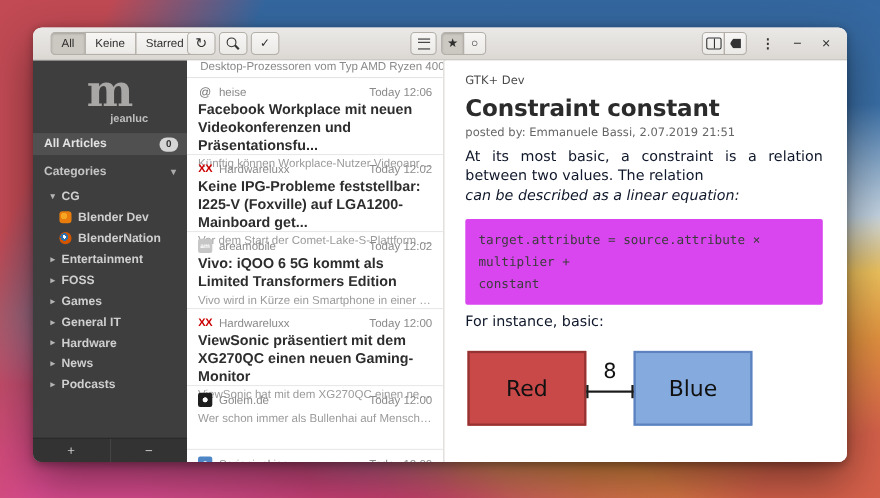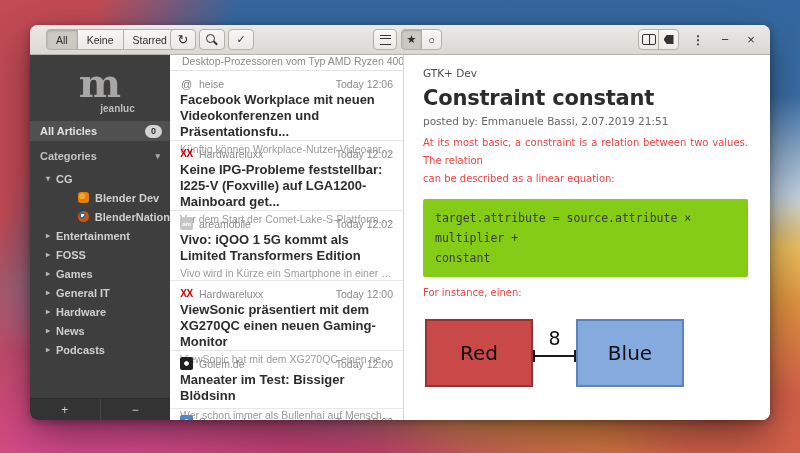--- a/index.html
+++ b/index.html
@@ -59,21 +59,21 @@
   .allrow{position:absolute;left:0;right:0;top:66px;height:20px;background:#505050;display:flex;
     align-items:center;padding:0 8px 0 10px;font-size:11px;font-weight:bold;color:#e2e2e2;}
   .badge{margin-left:auto;background:#d5d5d5;color:#333;font-size:9px;font-weight:bold;
     border-radius:8px;padding:1px 6px;line-height:11px;}
   .catrow{position:absolute;left:0;right:0;top:92px;height:18px;display:flex;align-items:center;
     padding:0 10px;font-size:11px;font-weight:bold;color:#c4c4c4;}
   .catrow .car{margin-left:auto;font-size:9px;color:#aaa;}
   .tree{position:absolute;left:0;right:0;top:114px;}
   .trow{height:19px;display:flex;align-items:center;font-size:11px;font-weight:bold;color:#cfcfcf;}
   .trow .car{width:10px;margin-left:16px;font-size:8px;color:#b5b5b5;}
-  .trow.child{padding-left:48px;}
+  .trow.child{padding-left:24px;}
   .fdot{width:11px;height:11px;border-radius:3px;margin-right:6px;}
   .fdot.blender{background:radial-gradient(circle at 38% 40%,#f5a623 0 3px,#e87d0d 3px);}
   .fdot.bnation{background:radial-gradient(circle at 40% 40%,#fff 0 1.5px,#2d6da8 1.5px 3.5px,#d45500 3.5px);border-radius:50%;}
   .sfoot{position:absolute;left:0;right:0;bottom:0;height:21px;background:#333;display:flex;border-top:1px solid #2a2a2a;}
   .sfoot .half{flex:1;display:flex;align-items:center;justify-content:center;color:#ccc;
     font-size:12px;border-right:1px solid #444;}
   .sfoot .half:last-child{border-right:none;}
 
   
   .list{position:absolute;left:140px;top:0;bottom:0;width:234px;background:#fff;
@@ -92,23 +92,23 @@
   .ititle{font-size:13px;font-weight:600;color:#2d2d2d;line-height:16px;margin-top:2px;}
   .isum{font-size:10.5px;color:#9b9b9b;margin-top:3px;white-space:nowrap;overflow:hidden;text-overflow:ellipsis;}
 
   
   .article{position:absolute;left:375px;top:0;right:0;bottom:0;background:#fff;
     padding:12px 22px 0 18px;box-sizing:border-box;font-family:"DejaVu Sans",sans-serif;overflow:hidden;}
   .feedlbl{font-size:10.5px;color:#4a4a4a;}
   .atitle{font-size:21px;font-weight:bold;color:#2b2b2b;margin:7px 0 5px 0;letter-spacing:-.2px;}
   .byline{font-size:10.5px;color:#666;}
   .h2{font-size:15px;color:#333;margin-top:15px;}
-  .p{font-size:10px;color:#ef4444;line-height:18px;margin-top:7px;}
+  .p{font-size:13px;color:#0f172a;line-height:18px;margin-top:7px;}
   .p.just{text-align:justify;}
-  .code{background:#84cc16;border-radius:2px;padding:9px 12px;margin-top:11px;
+  .code{background:#d946ef;border-radius:2px;padding:9px 12px;margin-top:11px;
     font-family:"DejaVu Sans Mono",monospace;font-size:11.5px;color:#3c3c3c;line-height:20px;}
   .diagram{margin-top:17px;display:flex;align-items:flex-start;}
   .dbox{width:104px;height:64px;display:flex;align-items:center;justify-content:center;
     font-size:20px;color:#111;box-sizing:content-box;}
   .dbox.red{background:#c94848;border:2px solid #963232;margin-left:2px;}
   .dbox.blue{background:#85abde;border:2px solid #5c83c0;}
   .conn{width:43px;height:68px;position:relative;}
   .cline{position:absolute;left:0;right:0;top:36px;height:2px;background:#1a1a1a;}
   .cline::before,.cline::after{content:"";position:absolute;width:2px;height:12px;background:#1a1a1a;top:-5px;}
   .cline::before{left:0;} .cline::after{right:0;}
@@ -260,64 +260,63 @@
         <div class="ititle">Keine IPG-Probleme feststellbar: I225-V (Foxville) auf LGA1200-Mainboard get...</div>
         <div class="isum">Vor dem Start der Comet-Lake-S-Plattform kam es i...</div>
       </div>
 
       <div class="item" style="height:70px;">
         <div class="ih">
           <span class="fi fi-am">am</span>
           <span>areamobile</span>
           <span class="time">Today 12:02</span>
         </div>
-        <div class="ititle">Vivo: iQOO 1 5G kommt als Limited Transformers Edition</div>
+        <div class="ititle">Vivo: iQOO 6 5G kommt als Limited Transformers Edition</div>
         <div class="isum">Vivo wird in Kürze ein Smartphone in einer limitierten...</div>
       </div>
 
       <div class="item" style="height:70px;">
         <div class="ih">
           <span class="fi fi-hwx">XX</span>
           <span>Hardwareluxx</span>
           <span class="time">Today 12:00</span>
         </div>
         <div class="ititle">ViewSonic präsentiert mit dem XG270QC einen neuen Gaming-Monitor</div>
         <div class="isum">ViewSonic hat mit dem XG270QC einen neuen Gamin...</div>
       </div>
 
       <div class="item" style="height:58px;">
         <div class="ih">
           <span class="fi fi-golem"></span>
           <span>Golem.de</span>
           <span class="time">Today 12:00</span>
         </div>
-        <div class="ititle">Maneater im Test: Bissiger Blödsinn</div>
         <div class="isum" style="margin-top:5px;">Wer schon immer als Bullenhai auf Menschenjagd ge...</div>
       </div>
 
       <div class="item" style="height:40px;border-bottom:none;">
         <div class="ih">
           <span class="fi fi-sj"></span>
           <span>Serienjunkies</span>
           <span class="time">Today 12:00</span>
         </div>
       </div>
     </div>
 
     <div class="article">
       <div class="feedlbl">GTK+ Dev</div>
       <div class="atitle">Constraint constant</div>
       <div class="byline">posted by: Emmanuele Bassi, 2.07.2019 21:51</div>
       <div class="p just">At its most basic, a constraint is a relation between two values. The relation</div>
-      <div class="p" style="margin-top:0;">can be described as a linear equation:</div>
+      <div class="p" style="margin-top:0;font-style:italic;">can be described as a linear equation:</div>
       <div class="code">
         <div>target.attribute = source.attribute × multiplier +</div>
         <div>constant</div>
       </div>
-      <div class="p">For instance, einen:</div>
+      <div class="p">For instance, basic:</div>
 
       <div class="diagram">
         <div class="dbox red">Red</div>
         <div class="conn">
           <span class="gaplbl">8</span>
           <div class="cline"></div>
         </div>
         <div class="dbox blue">Blue</div>
       </div>
     </div>

